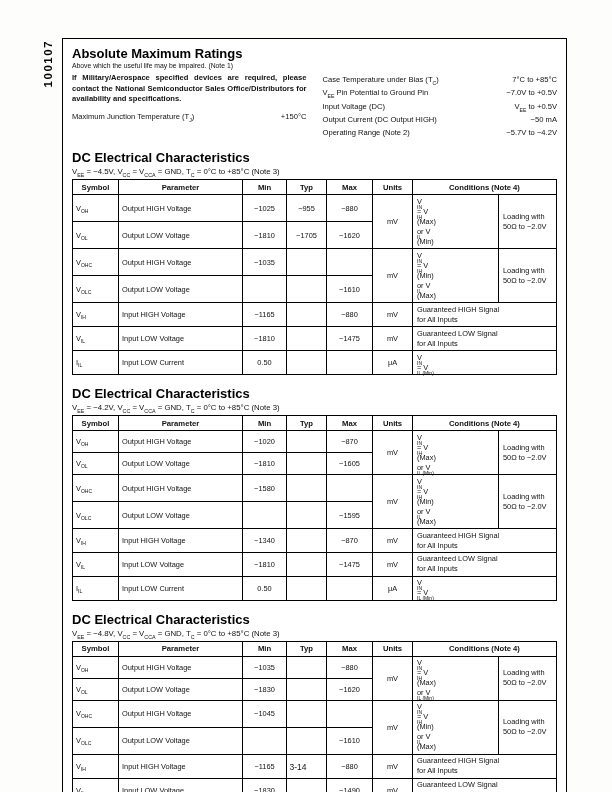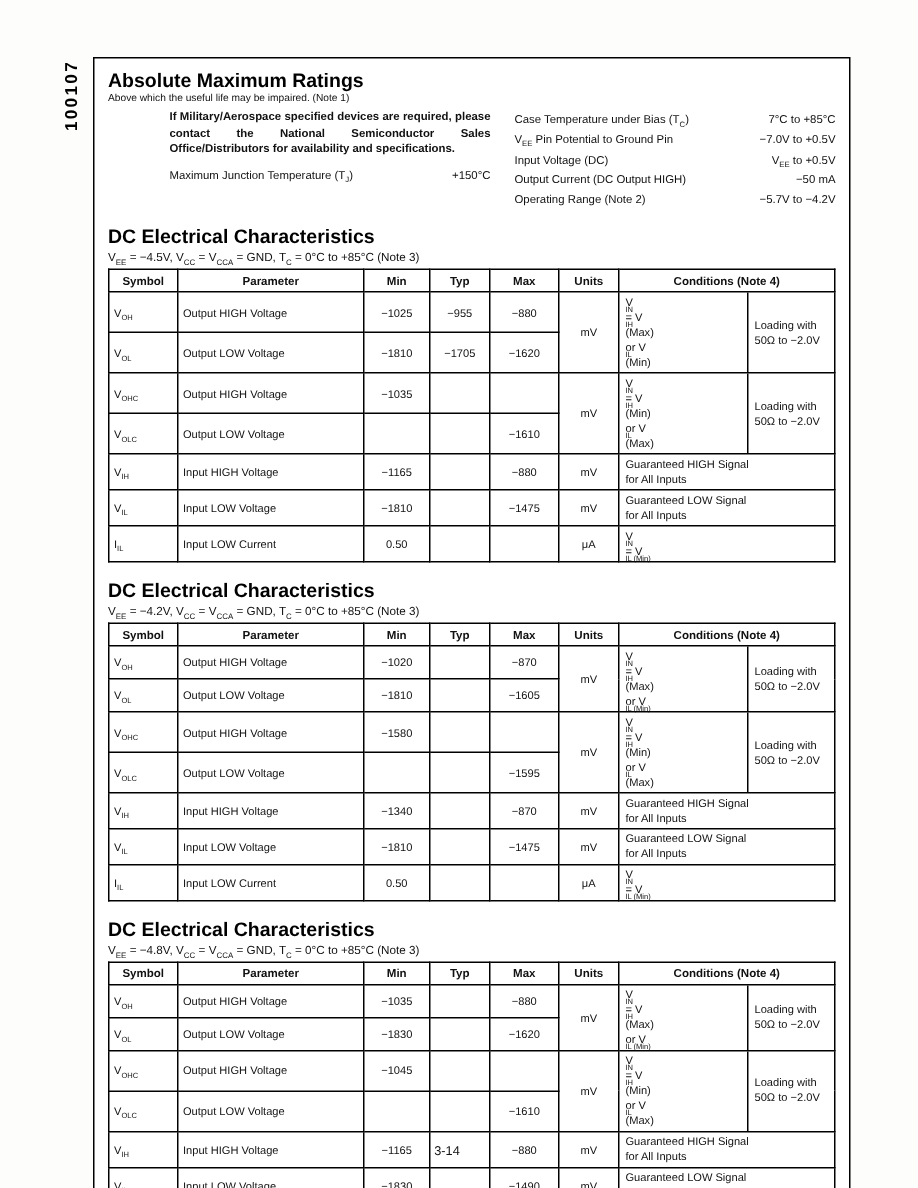--- a/index.html
+++ b/index.html
@@ -15,21 +15,21 @@
     position:absolute; left:42px; top:40px;
     writing-mode:vertical-rl; transform:rotate(180deg);
     font-weight:bold; font-size:11.5px; letter-spacing:1.5px; color:#000;
   }
   .frame {
     position:absolute; left:62px; top:38px; width:505px; min-height:696px;
     border:1.5px solid #000; background:#fff; padding:7px 9px 6px 9px;
   }
   h1, h2 { font-size:13px; margin:0; font-weight:bold; color:#000; }
   .sub-line { font-size:6.8px; margin:1px 0 4px 0; }
-  .absmax-cols { display:flex; gap:16px;margin-left:41px; }
+  .absmax-cols { display:flex; gap:16px; }
   .absmax-col { flex:1; min-width:0; }
   .military-note {
     font-weight:bold; font-size:7.6px; line-height:1.4;
     text-align:justify; margin-bottom:5px;
   }
   .kv { display:flex; justify-content:space-between; font-size:7.6px; line-height:1.75; }
   .kv .v { white-space:nowrap; padding-left:6px; }
   .dc-section { margin-top:11px; }
   .cond-line { font-size:7.8px; margin:2px 0 3px 0; }
   table { border-collapse:collapse; width:100%; table-layout:fixed; }

